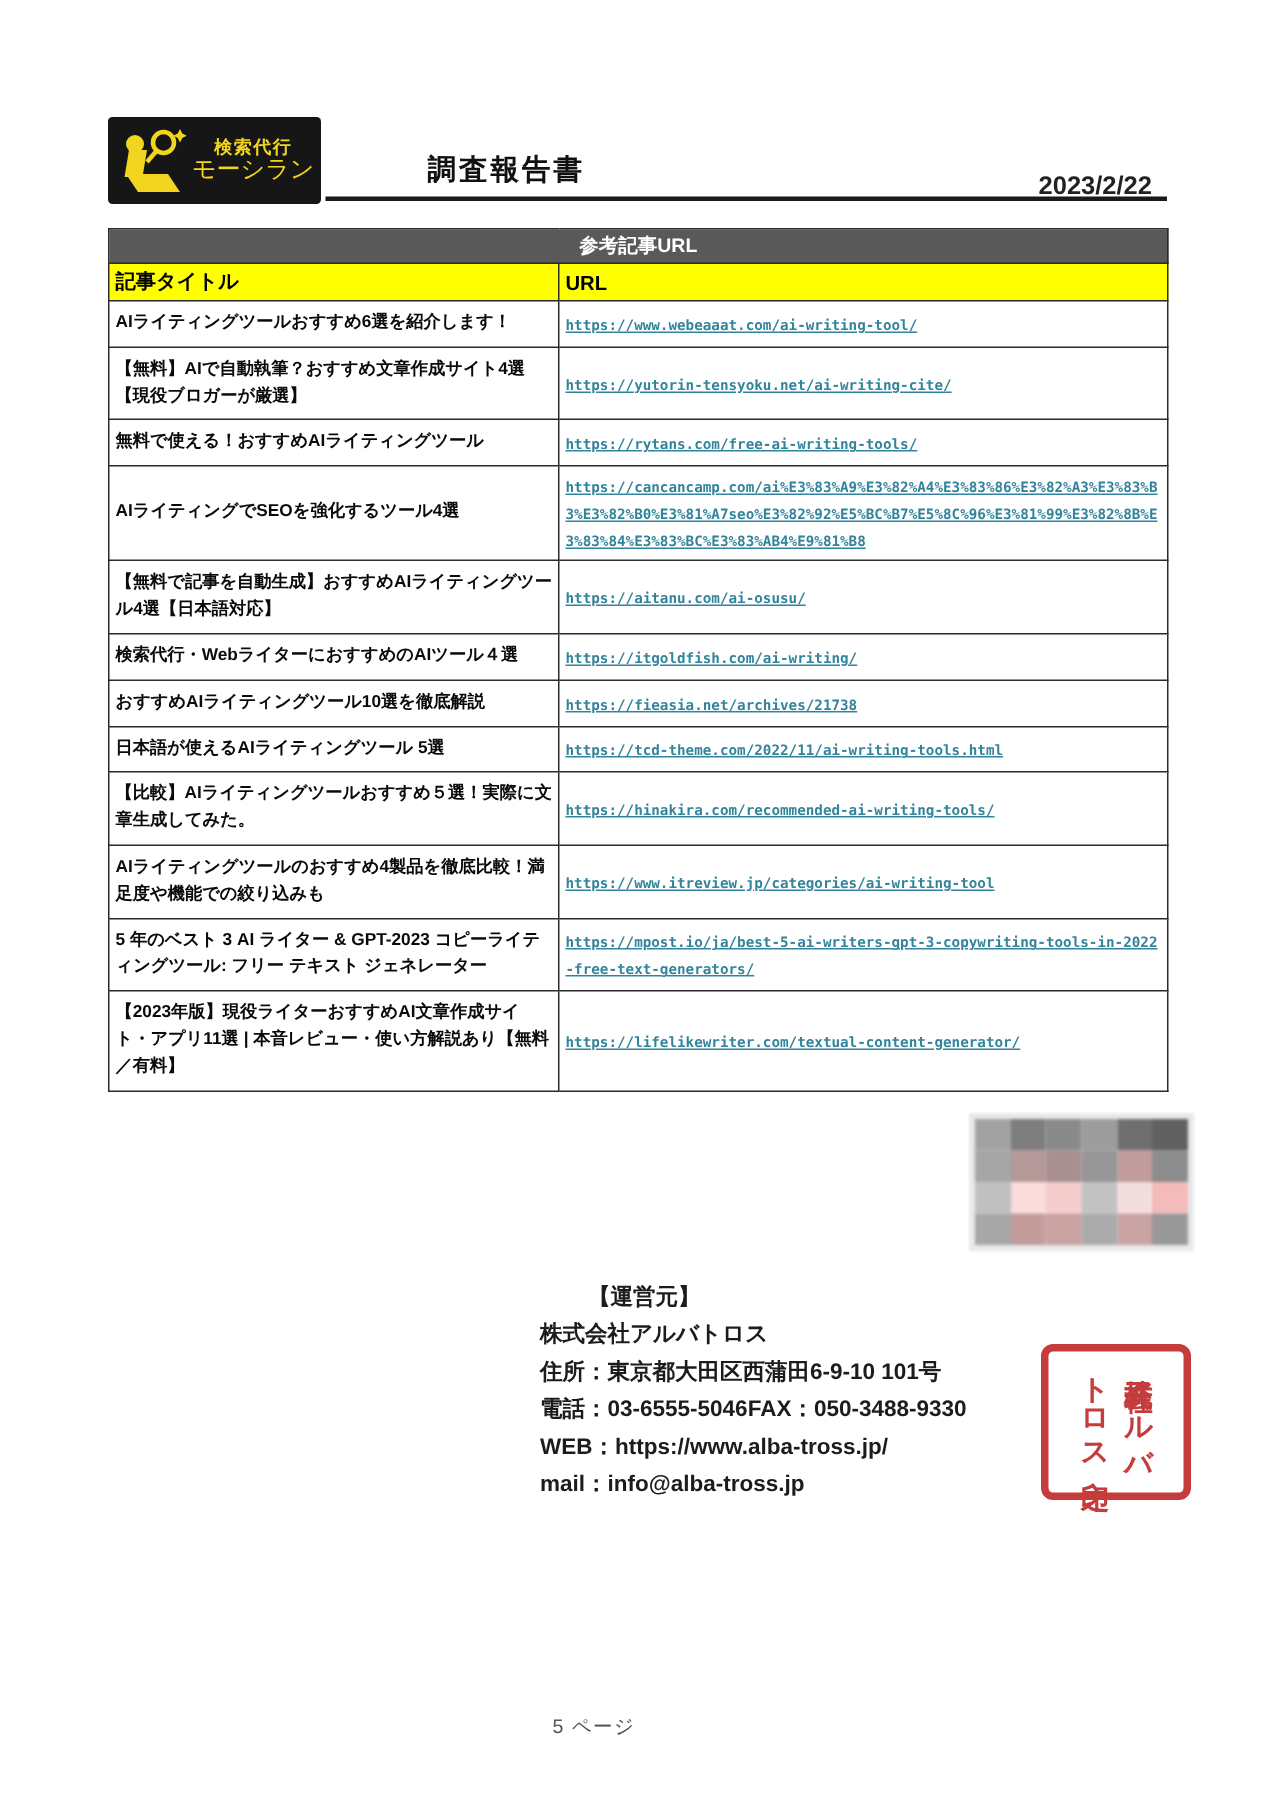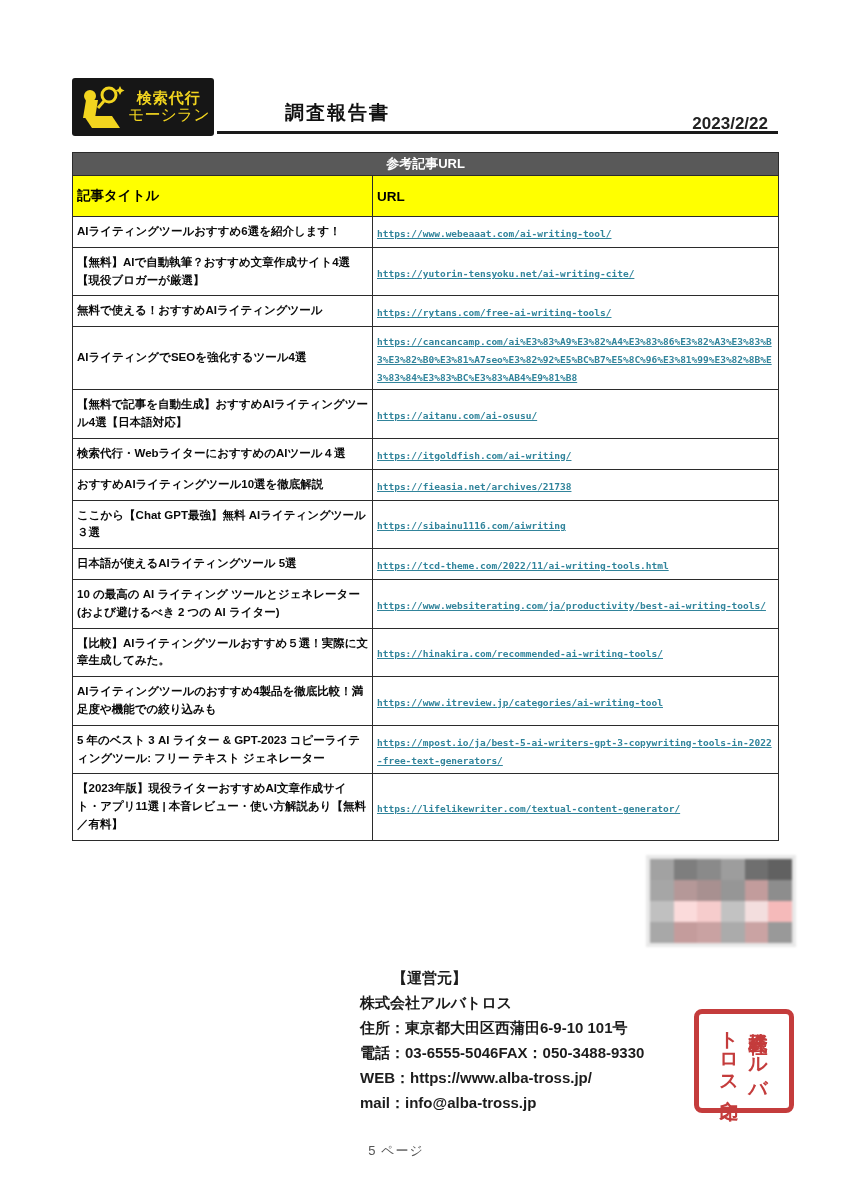--- a/index.html
+++ b/index.html
@@ -31,21 +31,21 @@
     position: absolute; left: 0; top: 0;
     width: 142px; height: 58px;
     background: #161616;
     border-radius: 3px;
     display: flex; align-items: center;
     padding: 4px 6px 4px 4px;
     z-index: 2;
   }
   .logo-art { flex: 0 0 52px; height: 50px; }
   .logo-texts { flex: 1; text-align: center; color: var(--logo-yellow, #f2d51f); line-height: 1.1; }
-  .logo-tagline { font-size: 15px; font-weight: bold; letter-spacing: 1px; }
+  .logo-tagline { font-size: 12px; font-weight: bold; letter-spacing: 1px; }
   .logo-brand { font-size: 16px; font-weight: normal; letter-spacing: 0px; white-space: nowrap; }
   .report-title {
     position: absolute; left: 213px; top: 22px;
     font-size: 19px; font-weight: bold; color: #111;
     letter-spacing: 2px;
   }
   .report-date {
     position: absolute; right: 10px; top: 36px;
     font-size: 17px; font-weight: bold; color: #222;
     font-family: "Liberation Sans", sans-serif;
@@ -70,21 +70,21 @@
     text-align: center;
     height: 22px;
     padding: 2px;
     margin-left: 24px;
   }
   .head-row th {
     background: var(--header-yellow, #ffff00);
     color: #000;
     font-size: 13.5px; font-weight: bold;
     text-align: left;
-    height: 41px;
+    height: 25px;
     padding: 2px 4px;
   }
   .ref-table td.title-cell {
     font-size: 11.5px;
     font-weight: bold;
     line-height: 1.55;
     padding: 6px 4px;
     color: #0a0a0a;
   }
   .ref-table td.url-cell {
@@ -229,34 +229,26 @@
     <tr>
       <td class="title-cell">検索代行・WebライターにおすすめのAIツール４選</td>
       <td class="url-cell"><a class="url-link">https://itgoldfish.com/ai-writing/</a></td>
     </tr>
 
     <tr>
       <td class="title-cell">おすすめAIライティングツール10選を徹底解説</td>
       <td class="url-cell"><a class="url-link">https://fieasia.net/archives/21738</a></td>
     </tr>
 
-    <tr>
-      <td class="title-cell">ここから【Chat GPT最強】無料 AIライティングツール３選</td>
-      <td class="url-cell"><a class="url-link">https://sibainu1116.com/aiwriting</a></td>
-    </tr>
 
     <tr>
       <td class="title-cell">日本語が使えるAIライティングツール 5選</td>
       <td class="url-cell"><a class="url-link">https://tcd-theme.com/2022/11/ai-writing-tools.html</a></td>
     </tr>
 
-    <tr>
-      <td class="title-cell">10 の最高の AI ライティング ツールとジェネレーター (および避けるべき 2 つの AI ライター)</td>
-      <td class="url-cell"><a class="url-link">https://www.websiterating.com/ja/productivity/best-ai-writing-tools/</a></td>
-    </tr>
 
     <tr>
       <td class="title-cell">【比較】AIライティングツールおすすめ５選！実際に文章生成してみた。</td>
       <td class="url-cell"><a class="url-link">https://hinakira.com/recommended-ai-writing-tools/</a></td>
     </tr>
 
     <tr>
       <td class="title-cell">AIライティングツールのおすすめ4製品を徹底比較！満足度や機能での絞り込みも</td>
       <td class="url-cell"><a class="url-link">https://www.itreview.jp/categories/ai-writing-tool</a></td>
     </tr>

